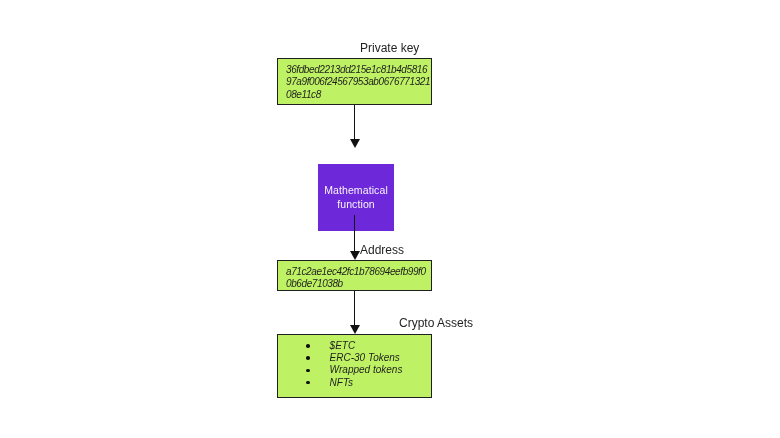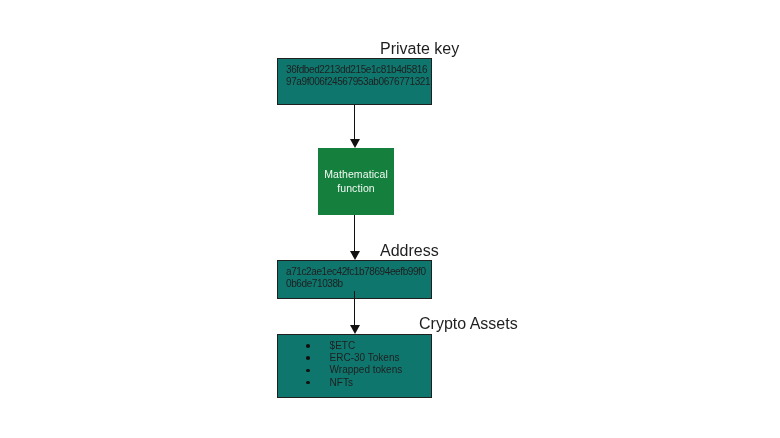--- a/index.html
+++ b/index.html
@@ -11,33 +11,34 @@
     position: relative;
     width: 780px;
     height: 438px;
     background: #ffffff;
     font-family: "Liberation Sans", sans-serif;
     color: #1f1f1f;
     overflow: hidden;
   }
   .flow-label {
     position: absolute;
-    left: 380px;
-    font-size: 16px;
+    left: 360px;
+    font-size: 12px;
     line-height: 13px;
     color: #1f1f1f;
     white-space: nowrap;
   }
   .box {
     position: absolute;
     left: 277px;
     width: 155px;
     box-sizing: border-box;
     border: 1.5px solid #1f1f1f;
-    background: #0f766e;
+    background: #bef264;
+    font-style: italic;
   }
   .hexbox {
     padding: 5px 8px 0 8px;
   }
   .hexline {
     font-size: 10px;
     line-height: 12.4px;
     letter-spacing: -0.4px;
     white-space: nowrap;
     color: #1f1f1f;
@@ -107,40 +108,41 @@
 </head>
 <body>
 
 <div class="canvas">
 
   <div class="flow-label" style="top:42px;">Private key</div>
 
   <div class="box hexbox" style="top:58px; height:47px;">
     <div class="hexline">36fdbed2213dd215e1c81b4d5816</div>
     <div class="hexline">97a9f006f24567953ab0676771321</div>
+    <div class="hexline">08e11c8</div>
   </div>
 
   <div class="arrow" style="left:349px; top:105px; height:43px;">
     <div class="shaft"></div>
     <div class="head"></div>
   </div>
 
-  <div class="fnbox" style="background-color: #15803d;">
+  <div class="fnbox" style="background-color: #6d28d9; margin-top: 16px;">
     <div class="fnline">Mathematical</div>
     <div class="fnline">function</div>
   </div>
 
   <div class="arrow" style="left:349px; top:215px; height:45px;">
     <div class="shaft"></div>
     <div class="head"></div>
   </div>
 
   <div class="flow-label" style="top:244px;text-align:right;">Address</div>
 
-  <div class="box hexbox" style="top:260px; height:39px; ">
+  <div class="box hexbox" style="top:260px; height:31px; ">
     <div class="hexline">a71c2ae1ec42fc1b78694eefb99f0</div>
     <div class="hexline">0b6de71038b</div>
   </div>
 
   <div class="arrow" style="left:349px; top:291px; height:43px;">
     <div class="shaft"></div>
     <div class="head"></div>
   </div>
 
   <div class="flow-label" style="top:317px;margin-left:39px;">Crypto Assets</div>

